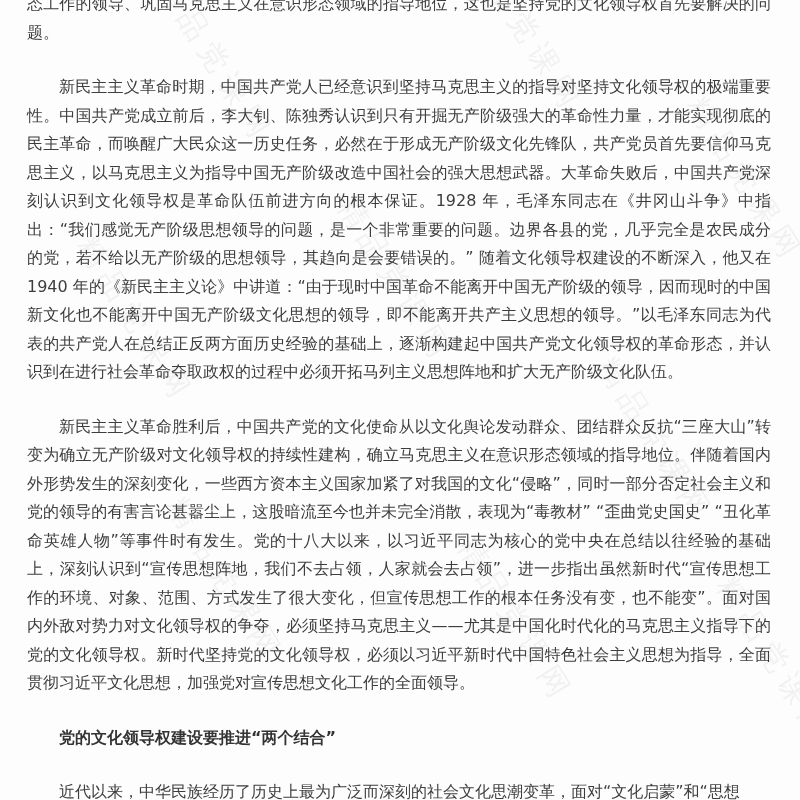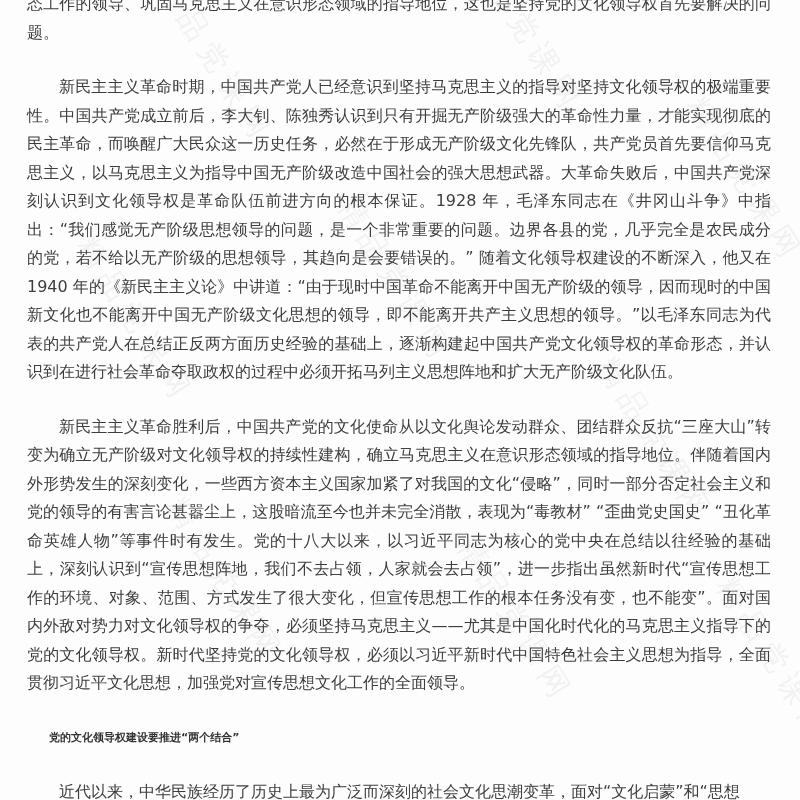--- a/index.html
+++ b/index.html
@@ -47,21 +47,21 @@
     text-indent: 2em;
   }
   .para.continuation {
     text-indent: 0;
   }
   .heading {
     margin: 0 0 26px 0;
     text-indent: 2em;
     font-weight: 700;
     color: #333333;
-    font-size: 11px;
+    font-size: 16px;
     line-height: 28.5px;
   }
 </style>
 </head>
 <body>
 
 <div class="page">
   <div class="watermark-layer" id="watermark-layer">
       <span class="watermark" style="left: 120px; top: 40px;">精品党课网</span>
       <span class="watermark" style="left: 430px; top: 10px;">精品党课网</span>

